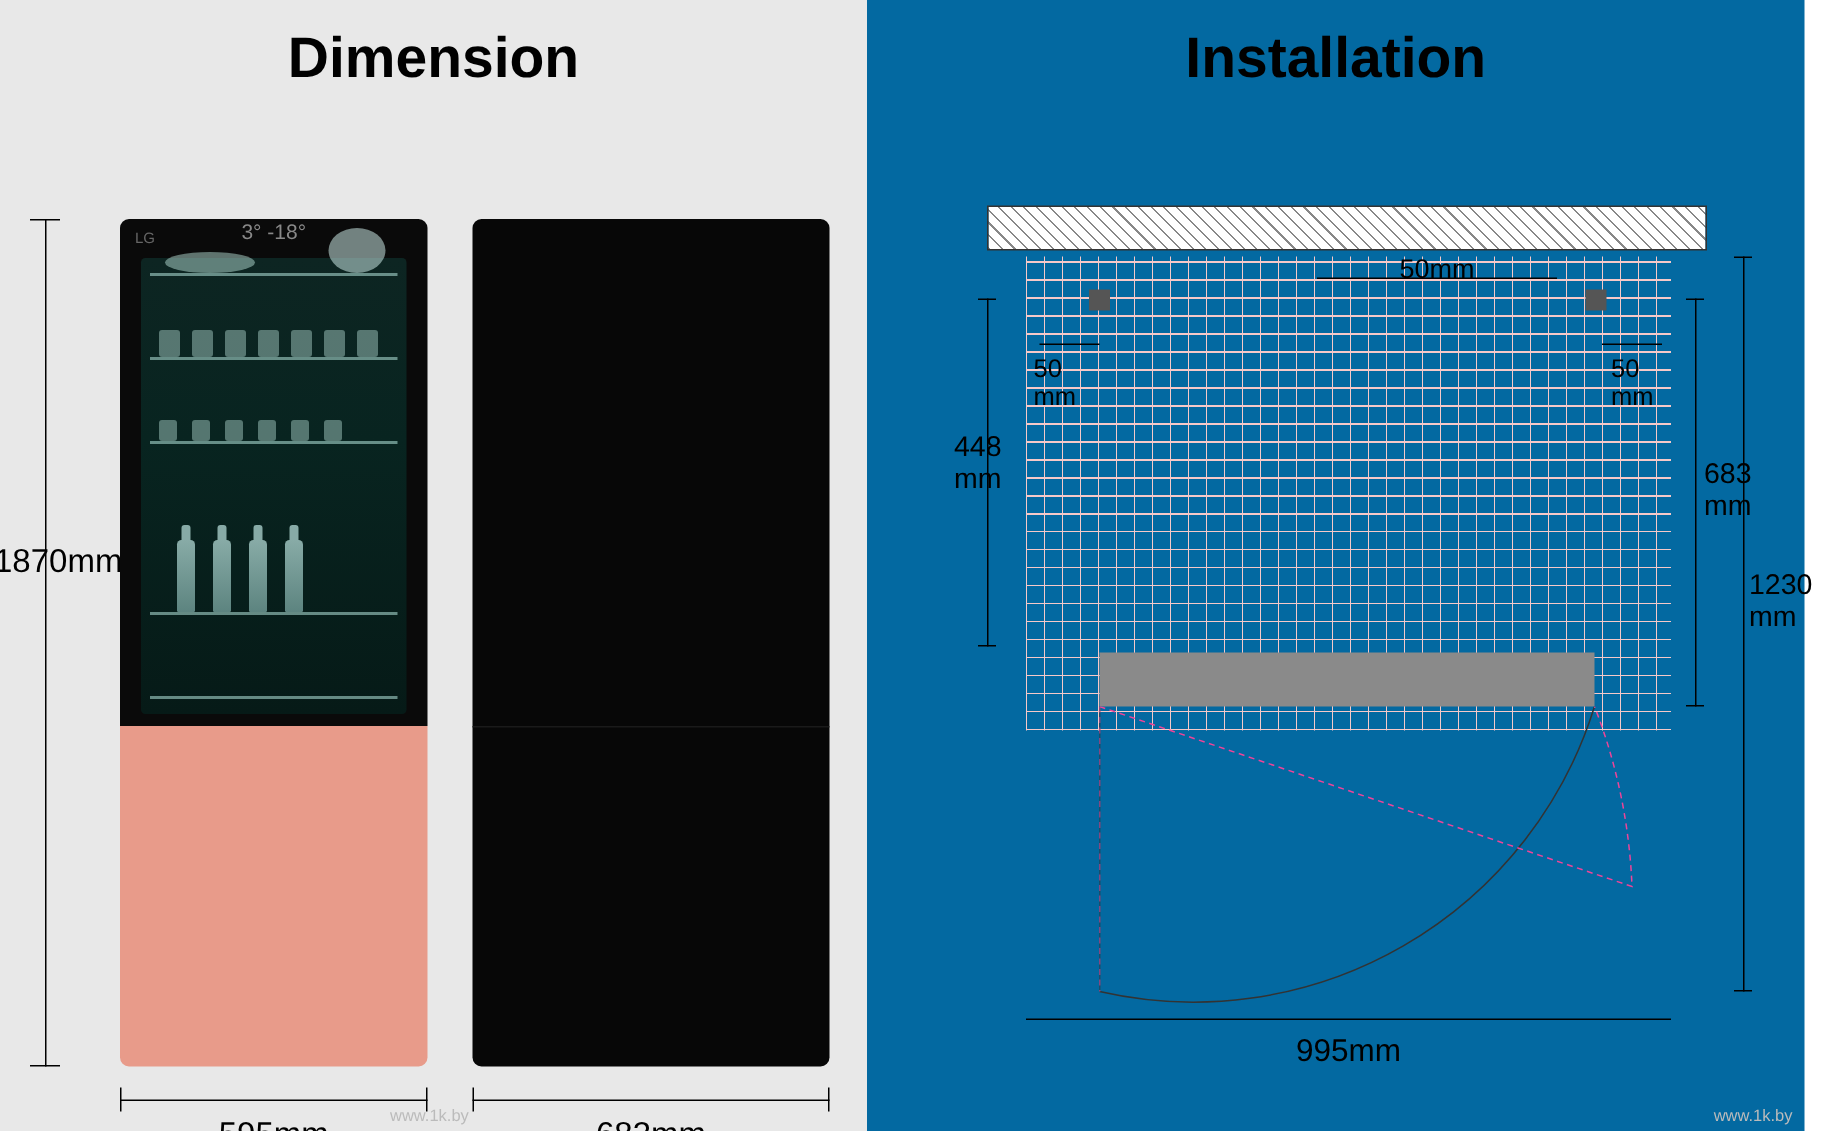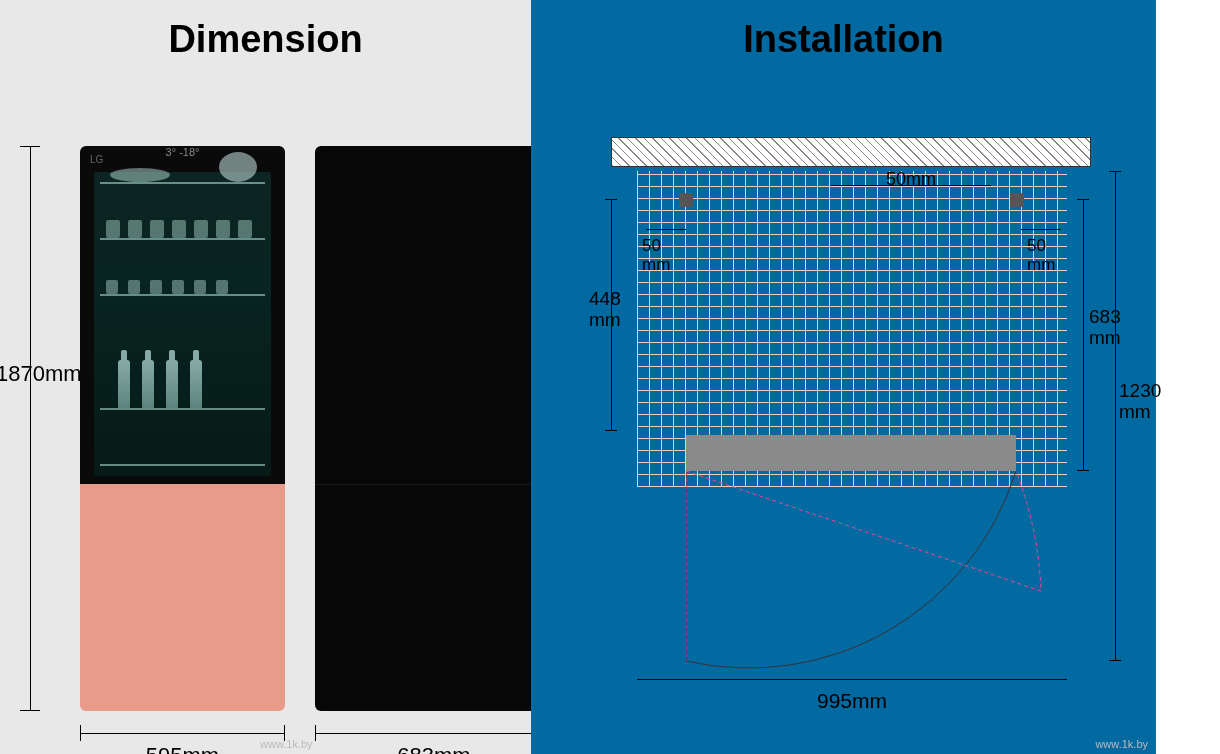--- a/index.html
+++ b/index.html
@@ -1,31 +1,31 @@
 <!DOCTYPE html>
 <html><head>
 <meta charset="utf-8">
 <style>
 *{box-sizing:border-box;margin:0;padding:0;font-family:Arial,Helvetica,sans-serif}
 body{width:1220px;height:754px;display:flex;background:#fff}
 .panel{height:100%;position:relative}
-.left{width:531px;background:#e8e8e8}
+.left{width:578px;background:#e8e8e8}
 .right{width:625px;background:#0369a1}
 .heading{text-align:center;font-size:38px;font-weight:700;padding:18px 0 10px}
 .dim-area{position:relative;width:100%;height:660px}
 
 .vdim{position:absolute;left:16px;top:75px;width:28px;height:565px}
 .vdim .line{position:absolute;left:50%;width:1px;height:100%;background:#000}
 .vdim .tick{position:absolute;left:4px;width:20px;height:1px;background:#000}
 .vdim .t1{top:0}.vdim .t2{bottom:0}
 .vlabel{position:absolute;left:-4px;top:290px;font-size:22px;transform:translateX(-0%);white-space:nowrap}
 .fridge-front{position:absolute;left:80px;top:75px;width:205px;height:565px}
 .ff-top{width:100%;height:338px;background:#0a0a0a;border-radius:6px 6px 0 0;position:relative;overflow:hidden}
 .ff-logo{position:absolute;top:8px;left:10px;color:#666;font-size:10px}
-.ff-disp{position:absolute;top:0;left:50%;transform:translateX(-50%);color:#888;font-size:11px}
+.ff-disp{position:absolute;top:0;left:50%;transform:translateX(-50%);color:#888;font-size:14px}
 .ff-glass{position:absolute;top:26px;left:14px;right:14px;bottom:8px;background:linear-gradient(#0d2522,#082420 40%,#061a17);border-radius:3px;display:flex;flex-direction:column;justify-content:space-between;padding:10px 6px}
 .shelf{height:2px;background:rgba(180,230,220,.55);position:relative}
 .shelf::before{content:"";position:absolute;top:-22px;left:0;right:0;height:20px;}
 .shelf1 .jar,.shelf2 .jar{position:absolute;bottom:2px;width:14px;height:18px;background:rgba(180,220,210,.45);border-radius:2px}
 .shelf2 .jar{height:14px;width:12px}
 .j1{left:6px}.j2{left:28px}.j3{left:50px}.j4{left:72px}.j5{left:94px}.j6{left:116px}.j7{left:138px}
 .bottle{position:absolute;bottom:2px;width:12px;height:48px;background:linear-gradient(rgba(190,230,225,.7),rgba(150,200,195,.6));border-radius:3px 3px 1px 1px}
 .bottle::before{content:"";position:absolute;top:-10px;left:3px;width:6px;height:10px;background:rgba(190,230,225,.7);border-radius:2px 2px 0 0}
 .b1{left:18px}.b2{left:42px}.b3{left:66px}.b4{left:90px}
 .shelf0-items{position:absolute;bottom:2px;left:0;right:0;height:36px}

